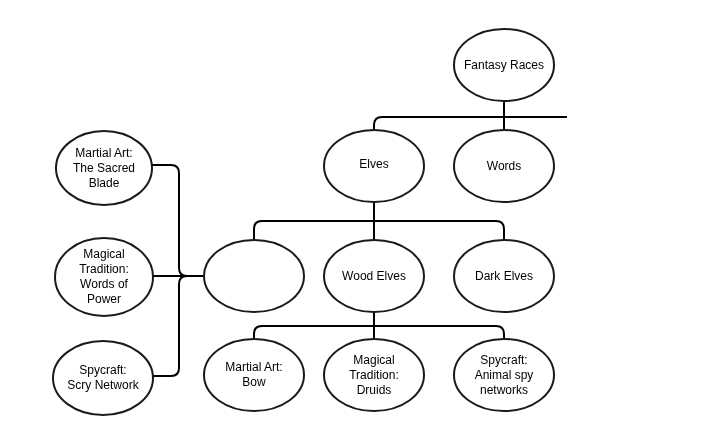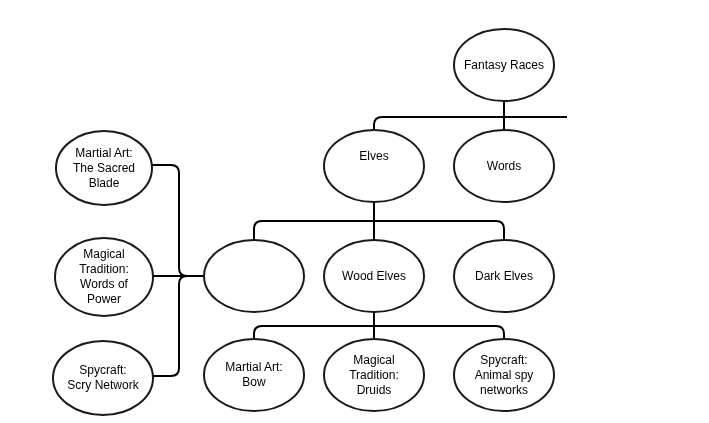--- a/index.html
+++ b/index.html
@@ -58,21 +58,21 @@
       <ellipse cx="374" cy="268" rx="50" ry="36" fill="#ffffff" stroke="#1a1a1a" stroke-width="2"></ellipse>
       <ellipse cx="504" cy="268" rx="50" ry="36" fill="#ffffff" stroke="#1a1a1a" stroke-width="2"></ellipse>
       <ellipse cx="104" cy="160" rx="48" ry="37" fill="#ffffff" stroke="#1a1a1a" stroke-width="2"></ellipse>
       <ellipse cx="104" cy="269" rx="49" ry="39" fill="#ffffff" stroke="#1a1a1a" stroke-width="2"></ellipse>
       <ellipse cx="103" cy="370" rx="50" ry="37" fill="#ffffff" stroke="#1a1a1a" stroke-width="2"></ellipse>
       <ellipse cx="254" cy="367" rx="50" ry="36" fill="#ffffff" stroke="#1a1a1a" stroke-width="2"></ellipse>
       <ellipse cx="374" cy="367" rx="50" ry="36" fill="#ffffff" stroke="#1a1a1a" stroke-width="2"></ellipse>
       <ellipse cx="504" cy="367" rx="50" ry="36" fill="#ffffff" stroke="#1a1a1a" stroke-width="2"></ellipse>
     </svg>
 <div class="node-label" style="left: 504px; top: 57px;">Fantasy Races</div>
-    <div class="node-label" style="left: 374px; top: 148px; text-align: center;">Elves</div>
+    <div class="node-label" style="left: 374px; top: 156px; text-align: center;">Elves</div>
     <div class="node-label" style="left: 504px; top: 158px;">Words</div>
     <div class="node-label" style="left: 644px; top: 158px;">Magical</div>
     <div class="node-label" style="left: 374px; top: 268px;">Wood Elves</div>
     <div class="node-label" style="left: 504px; top: 268px;">Dark Elves</div>
     <div class="node-label" style="left: 104px; top: 160px;">Martial Art:
 The Sacred
 Blade</div>
     <div class="node-label" style="left: 104px; top: 269px;">Magical
 Tradition:
 Words of

